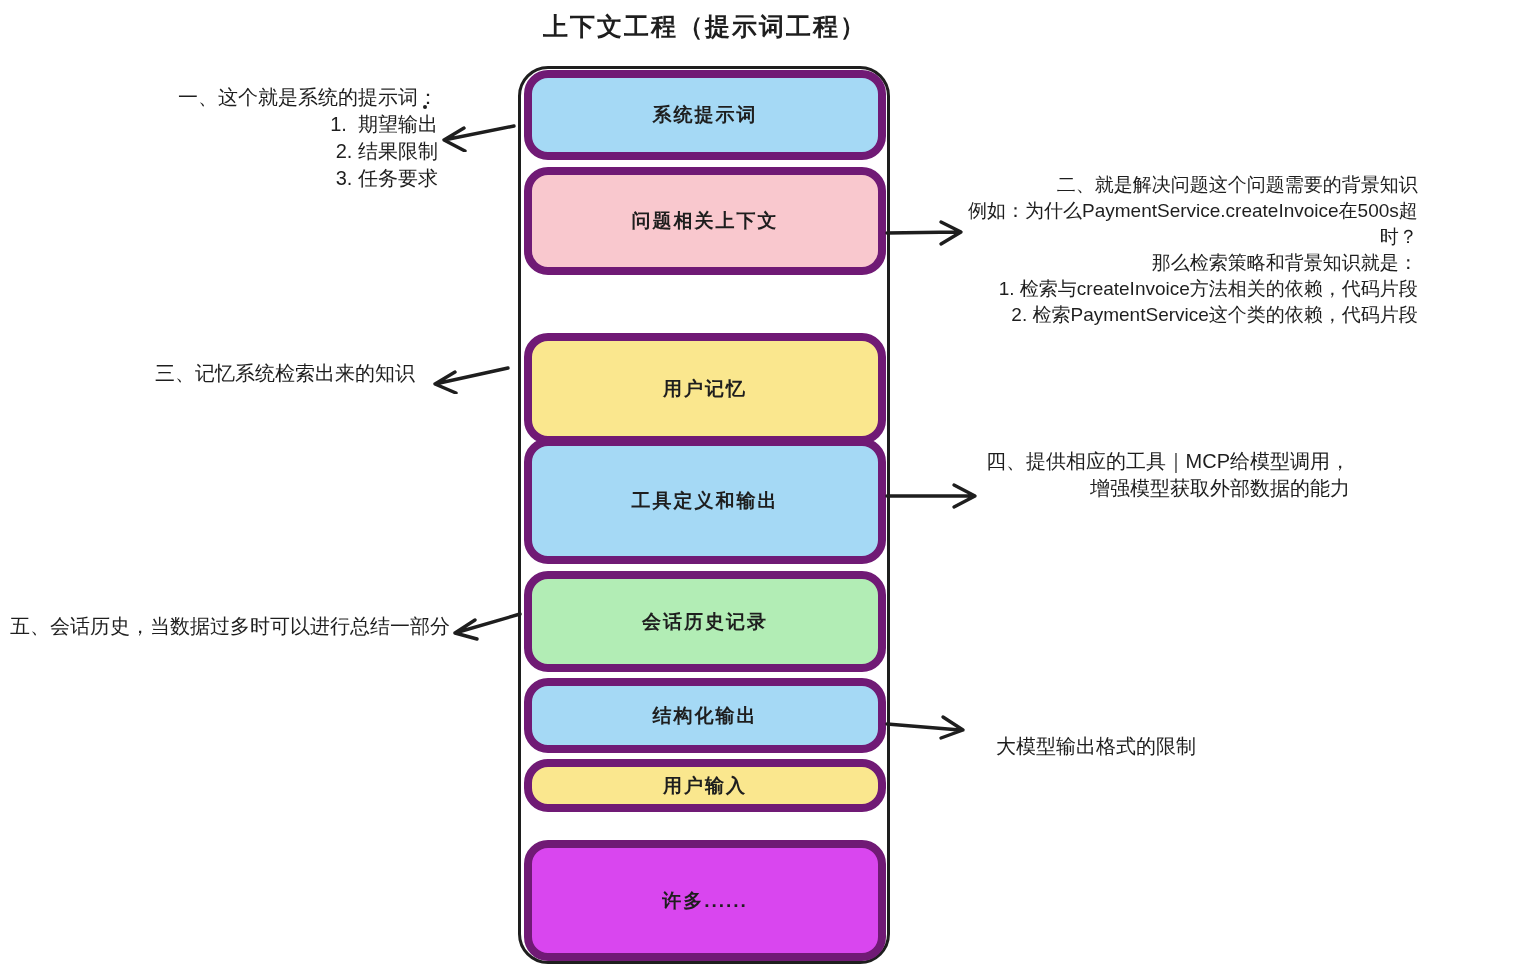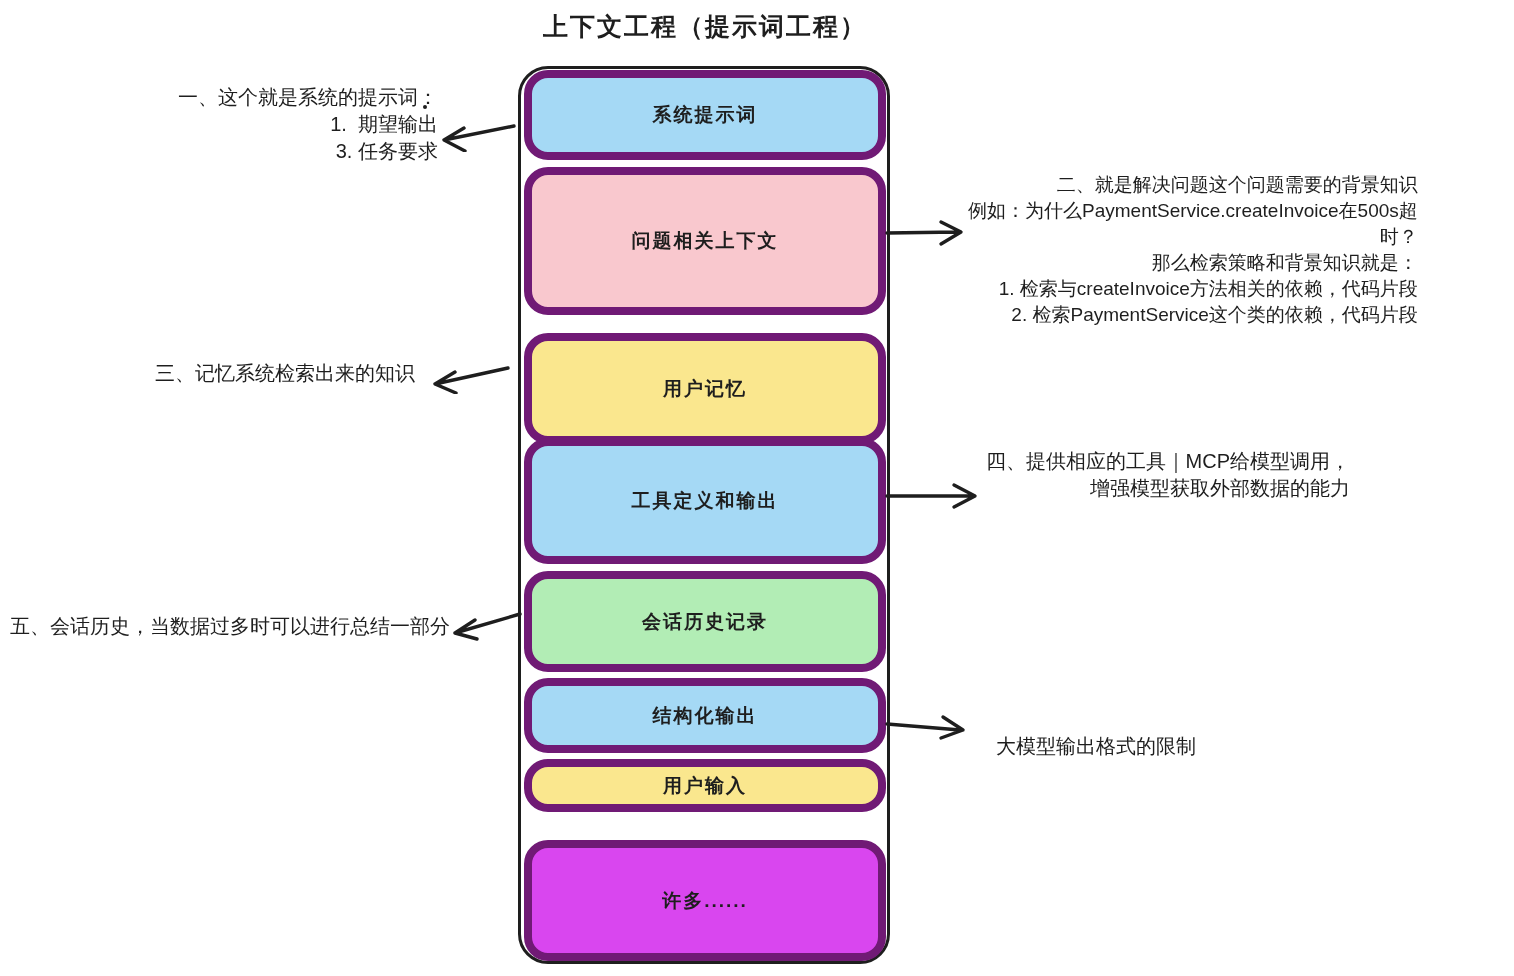--- a/index.html
+++ b/index.html
@@ -50,21 +50,21 @@
 
 <div id="canvas">
 
   <div class="title">上下文工程（提示词工程）</div>
 
   <div class="stack-frame"></div>
 
   <div class="box" style="top: 70px; height: 90px; background-color: rgb(165, 217, 245);">
     <span class="box-label">系统提示词</span>
   </div>
-  <div class="box" style="top: 167px; height: 148px; background-color: rgb(249, 200, 206);">
+  <div class="box" style="top: 167px; height: 108px; background-color: rgb(249, 200, 206);">
     <span class="box-label">问题相关上下文</span>
   </div>
   <div class="box" style="top: 333px; height: 111px; background-color: rgb(250, 231, 142);">
     <span class="box-label">用户记忆</span>
   </div>
   <div class="box" style="top: 438px; height: 126px; background-color: rgb(165, 217, 245);">
     <span class="box-label">工具定义和输出</span>
   </div>
   <div class="box" style="top: 571px; height: 101px; background-color: rgb(178, 237, 181);">
     <span class="box-label">会话历史记录</span>
@@ -75,20 +75,21 @@
   <div class="box" style="top: 759px; height: 53px; background-color: rgb(250, 231, 142);">
     <span class="box-label">用户输入</span>
   </div>
   <div class="box" style="top: 840px; height: 121px; background-color: #d946ef;">
     <span class="box-label">许多......</span>
   </div>
 
   <div class="note note-l1">
     <div>一、这个就是系统的提示词：</div>
     <div>1.  期望输出</div>
+    <div>2. 结果限制</div>
     <div>3. 任务要求</div>
   </div>
   <div class="stray-dot"></div>
 
   <div class="note note-r2">
     <div>二、就是解决问题这个问题需要的背景知识</div>
     <div>例如：为什么PaymentService.createInvoice在500s超</div>
     <div>时？</div>
     <div>那么检索策略和背景知识就是：</div>
     <div>1. 检索与createInvoice方法相关的依赖，代码片段</div>

